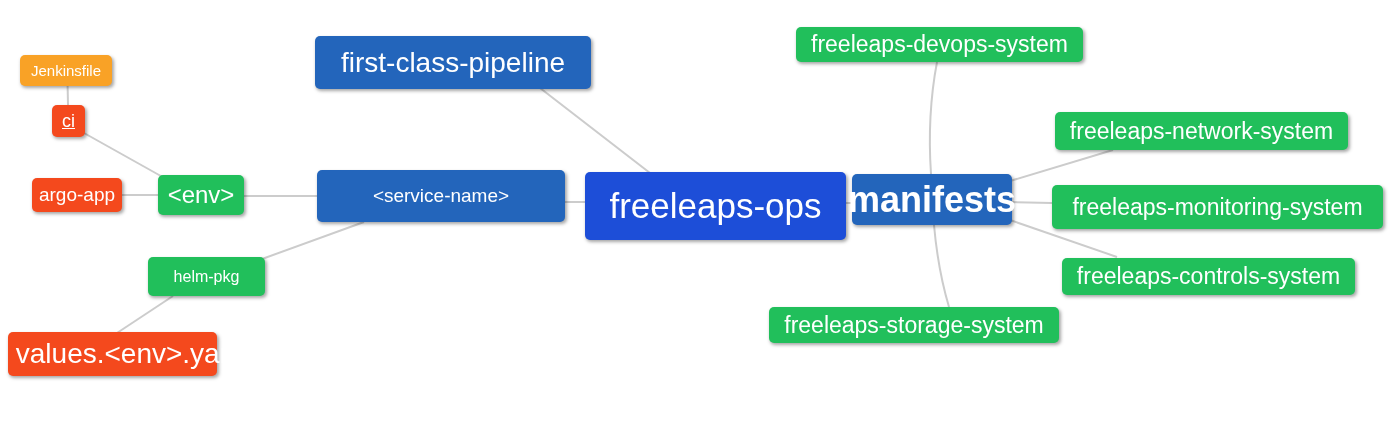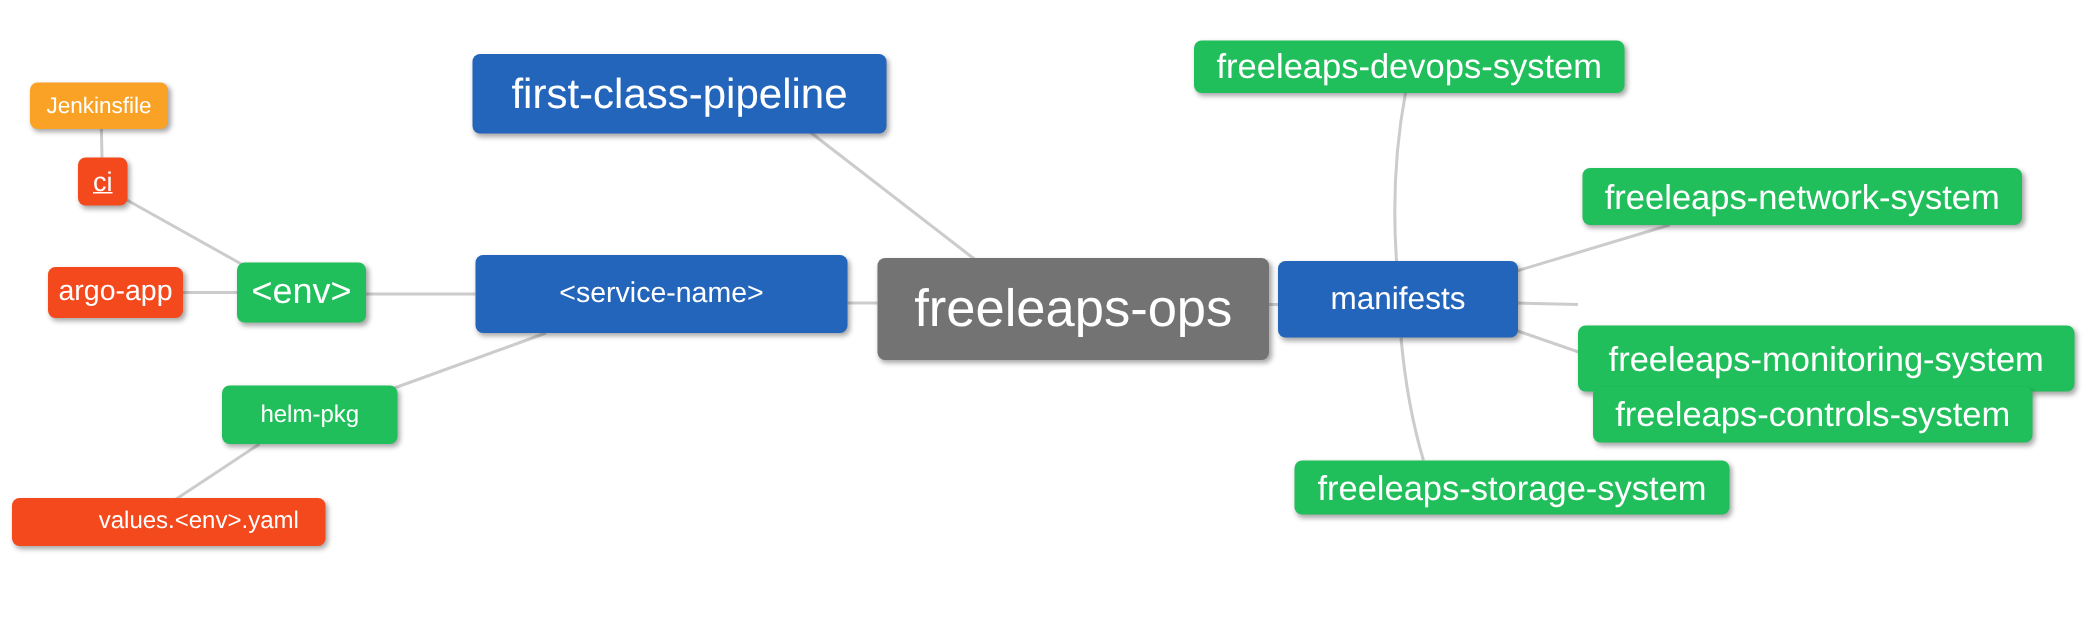--- a/index.html
+++ b/index.html
@@ -11,37 +11,37 @@
   .edges path, .edges line{stroke:#cccccc;stroke-width:2;fill:none;}
   .node{
     position:absolute;display:flex;align-items:center;justify-content:center;
     color:#ffffff;border-radius:5px;white-space:nowrap;
     box-shadow:1.5px 2px 3.5px rgba(0,0,0,0.35);cursor:default;
   }
   .blue{background:#2365bb;}
   .green{background:#21bf5b;}
   .red{background:#f4491d;}
   .orange{background:#f9a226;}
-  .dark{background:#737373;}
+  .dark{background:#1d4ed8;}
 
   .n-jenkinsfile{left:20px;top:27px;width:92px;height:31px;font-size:15px;margin-top:28px;}
   .n-ci{left:52px;top:105px;width:33px;height:32px;font-size:18px;text-decoration:underline;}
   .n-argo-app{left:32px;top:178px;width:90px;height:34px;font-size:19px;}
   .n-env{left:158px;top:175px;width:86px;height:40px;font-size:24px;}
   .n-helm-pkg{left:148px;top:257px;width:117px;height:39px;font-size:16px;}
-  .n-values{left:8px;top:332px;width:169px;height:32px;font-size:16px;padding-left:40px;}
+  .n-values{left:8px;top:332px;width:169px;height:44px;font-size:28px;padding-left:40px;}
   .n-pipeline{left:315px;top:36px;width:276px;height:53px;font-size:28px;}
   .n-service{left:317px;top:170px;width:248px;height:52px;font-size:19px;}
   .n-ops{left:585px;top:172px;width:261px;height:68px;font-size:35px;}
-  .n-manifests{left:852px;top:174px;width:160px;height:51px;font-size:21px;}
+  .n-manifests{left:852px;top:174px;width:160px;height:51px;font-size:36px;font-weight:bold;}
   .n-devops{left:796px;top:27px;width:287px;height:35px;font-size:23px;}
   .n-network{left:1055px;top:112px;width:293px;height:38px;font-size:23px;}
-  .n-monitoring{left:1052px;top:185px;width:331px;height:44px;font-size:23px;margin-top:32px;}
+  .n-monitoring{left:1052px;top:185px;width:331px;height:44px;font-size:23px;}
   .n-controls{left:1062px;top:258px;width:293px;height:37px;font-size:23px;}
-  .n-storage{left:863px;top:307px;width:290px;height:36px;font-size:23px;}
+  .n-storage{left:769px;top:307px;width:290px;height:36px;font-size:23px;}
 </style>
 </head>
 <body>
 
 <div class="canvas">
 
   <svg class="edges" viewBox="0 0 1390 421" xmlns="http://www.w3.org/2000/svg">
     <line x1="67" y1="58" x2="68" y2="105"></line>
     <line x1="84" y1="133" x2="168" y2="180"></line>
     <line x1="122" y1="195" x2="158" y2="195"></line>

